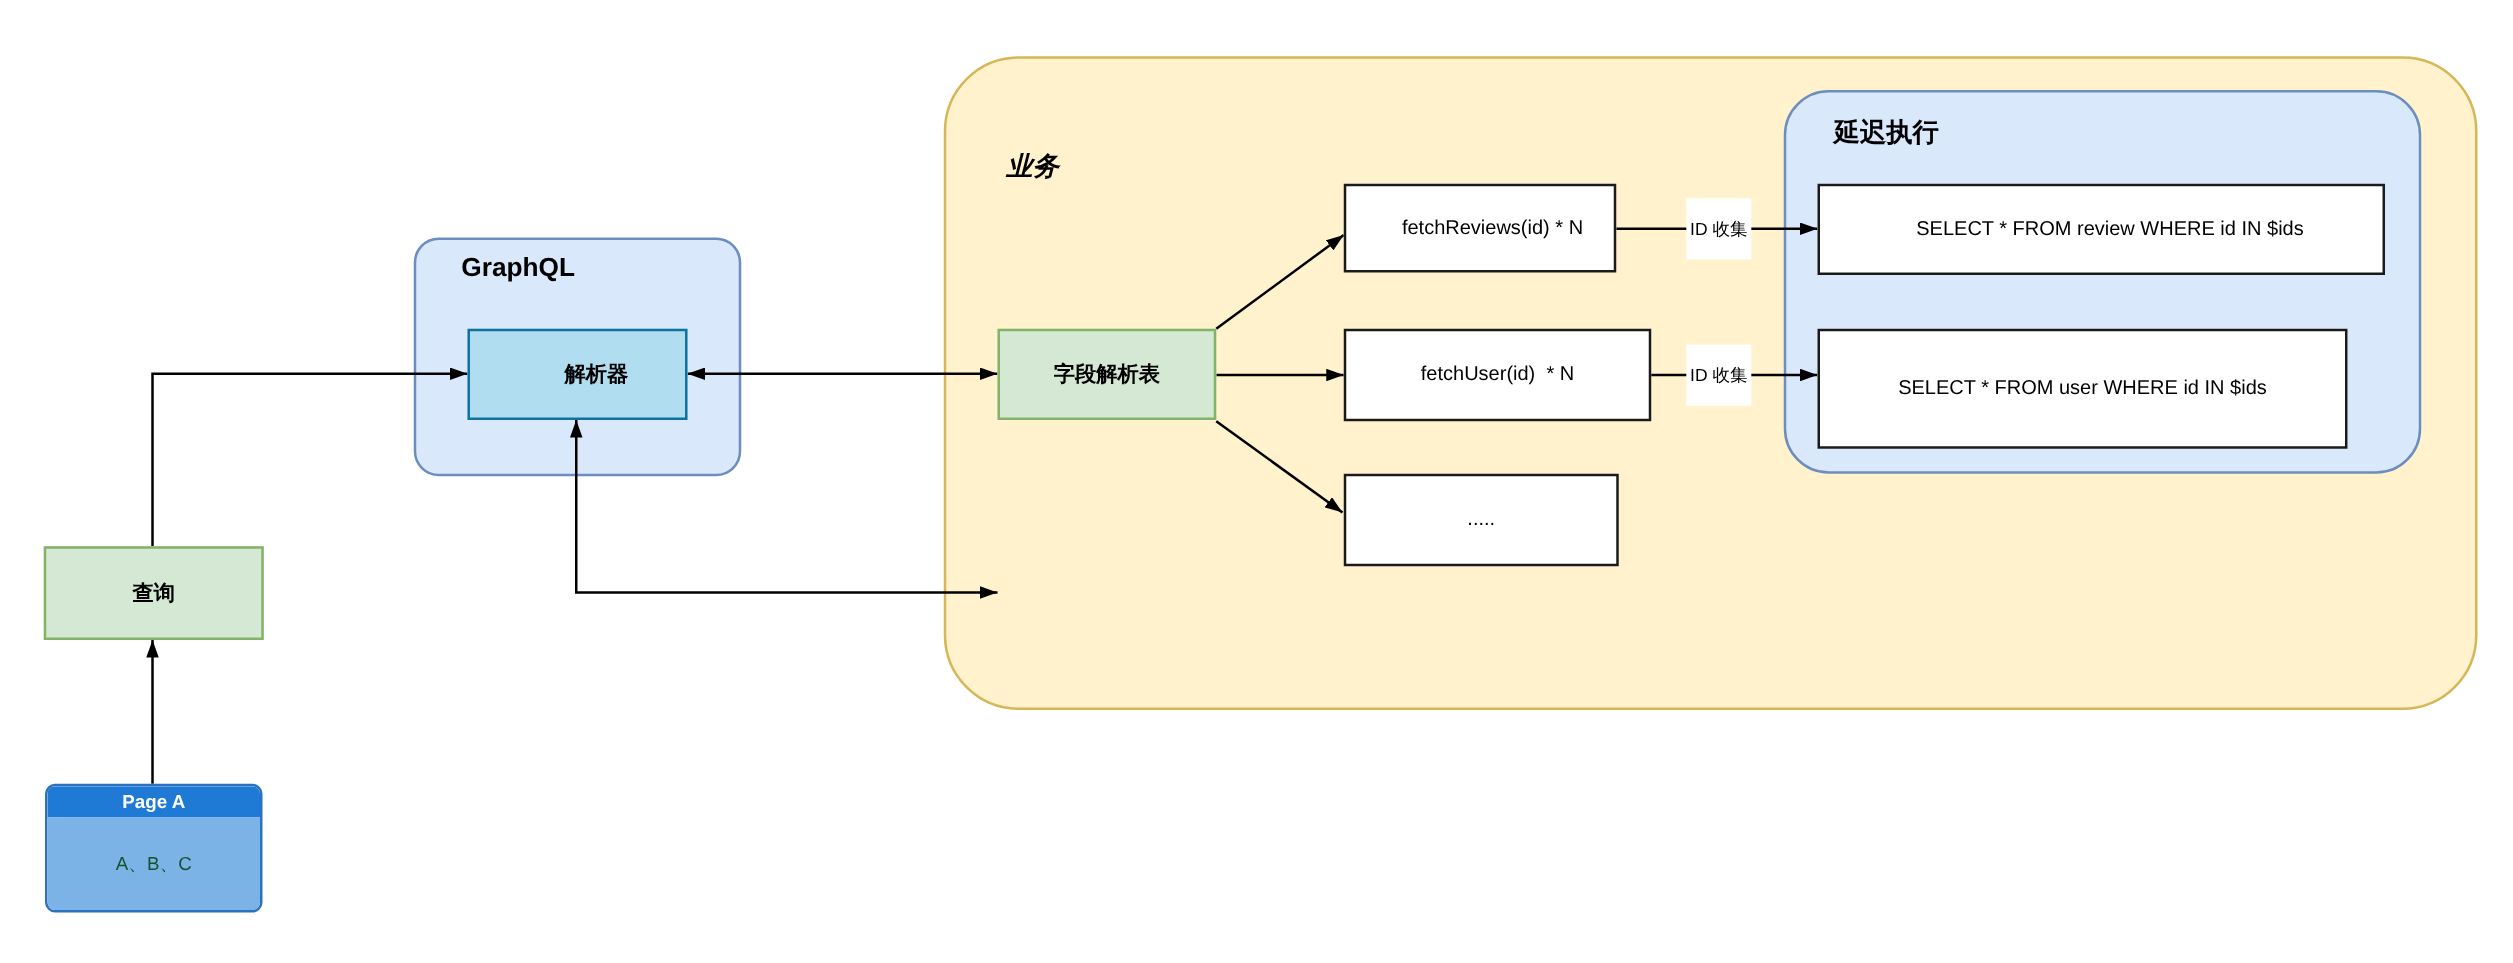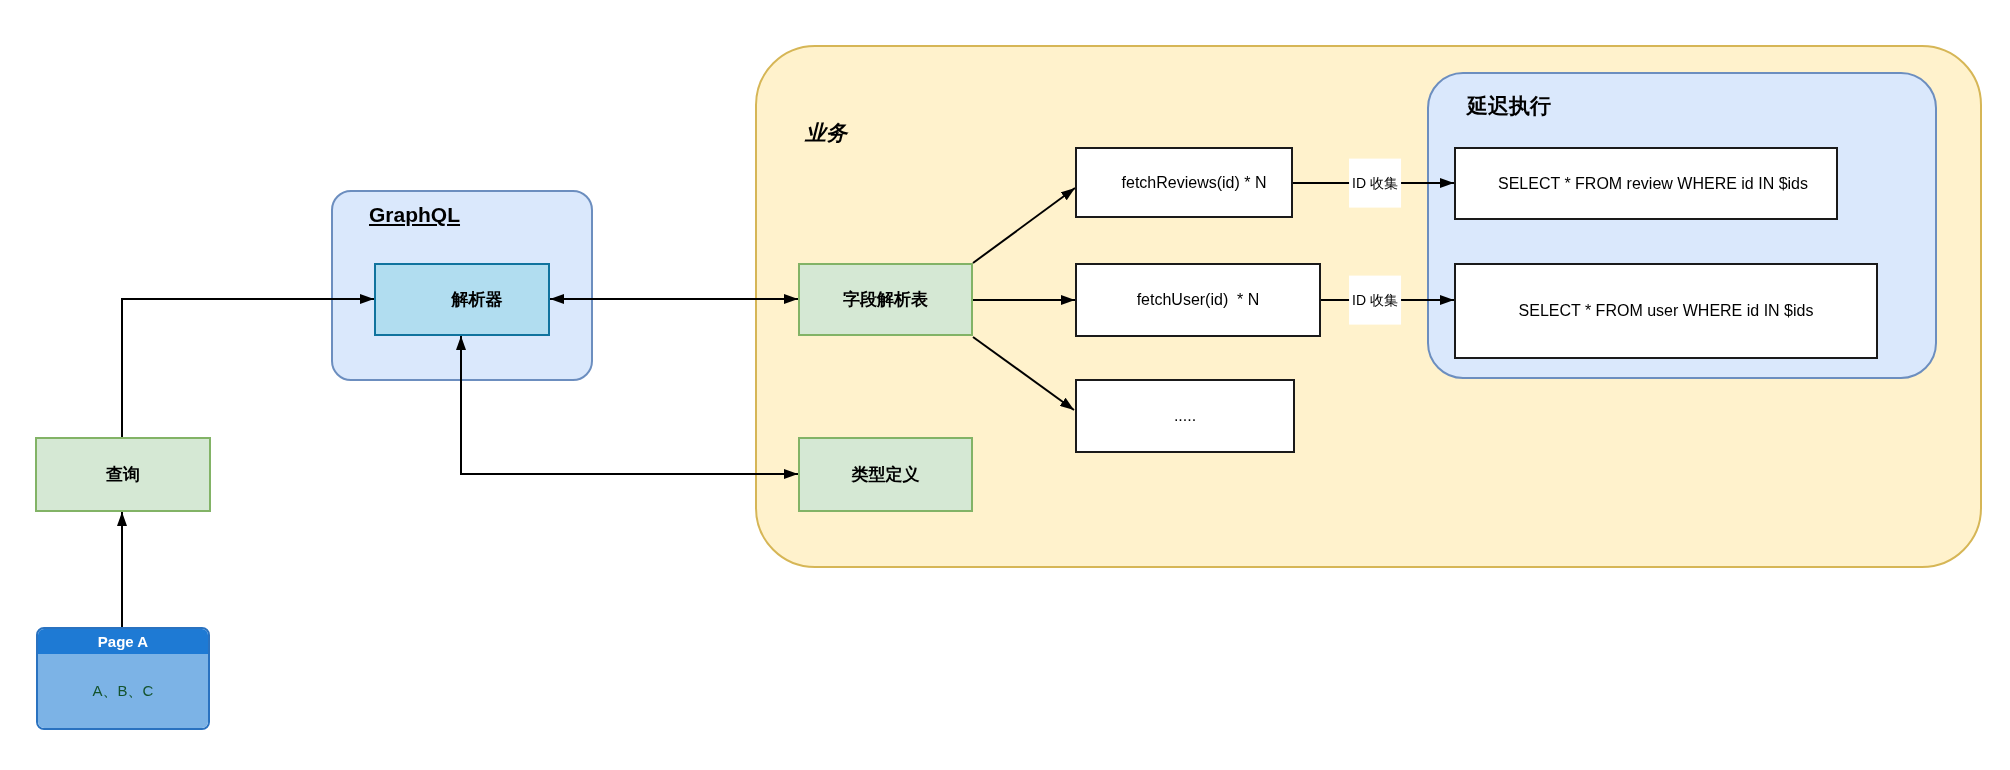--- a/index.html
+++ b/index.html
@@ -109,21 +109,21 @@
     white-space: pre;
     line-height: 1.2;
   }
 </style>
 </head>
 <body>
 
 <div class="canvas">
 
   <div class="node container blue-container" style="left:331px; top:190px; width:262px; height:191px; border-radius:20px;">
-    <span class="container-label" style="left:36px; top:11px;text-decoration:underline;">GraphQL</span>
+    <span class="container-label" style="left:36px; top:11px;">GraphQL</span>
   </div>
 
   <div class="node container yellow-container" style="left:755px; top:45px; width:1227px; height:523px; border-radius:60px;font-style:italic;">
     <span class="container-label" style="left:48px; top:72px;">业务</span>
   </div>
 
   <div class="node container blue-container" style="left:1427px; top:72px; width:510px; height:307px; border-radius:36px;">
     <span class="container-label" style="left:38px; top:18px;">延迟执行</span>
   </div>
 
@@ -143,29 +143,28 @@
     <path d="M1293,183 L1454,183" marker-end="url(#arrow)"></path>
     <path d="M1293,300 L1454,300" marker-end="url(#arrow)"></path>
   </svg>
 
   <div class="node green-box" style="left:35px; top:437px; width:176px; height:75px;">查询</div>
 
   <div class="node cyan-box" style="left:374px; top:263px; width:176px; height:73px;padding-left:30px;">解析器</div>
 
   <div class="node green-box" style="left:798px; top:263px; width:175px; height:73px;">字段解析表</div>
 
-  <div class="node green-box" style="left:798px; top:437px; width:175px; height:75px;">类型定义</div>
 
   <div class="node white-box" style="left:1075px; top:147px; width:218px; height:71px;padding-left:20px;">fetchReviews(id) * N</div>
 
   <div class="node white-box" style="left:1075px; top:263px; width:246px; height:74px;">fetchUser(id)  * N</div>
 
   <div class="node white-box" style="left:1075px; top:379px; width:220px; height:74px;">.....</div>
 
-  <div class="node white-box" style="left:1454px; top:147px; width:384px; height:73px;padding-left:14px;">SELECT * FROM review WHERE id IN $ids</div>
+  <div class="node white-box" style="left:1454px; top:147px; width:454px; height:73px;padding-left:14px;">SELECT * FROM review WHERE id IN $ids</div>
 
   <div class="node white-box" style="left:1454px; top:263px; width:424px; height:96px;">SELECT * FROM user WHERE id IN $ids</div>
 
   <div class="page-shape" style="left:36px; top:627px; width:174px; height:103px;">
     <div class="page-header">Page A</div>
     <div class="page-body">A、B、C</div>
   </div>
 
   <span class="edge-label" style="left:1375px; top:183px;">ID 收集</span>
   <span class="edge-label" style="left:1375px; top:300px;">ID 收集</span>

